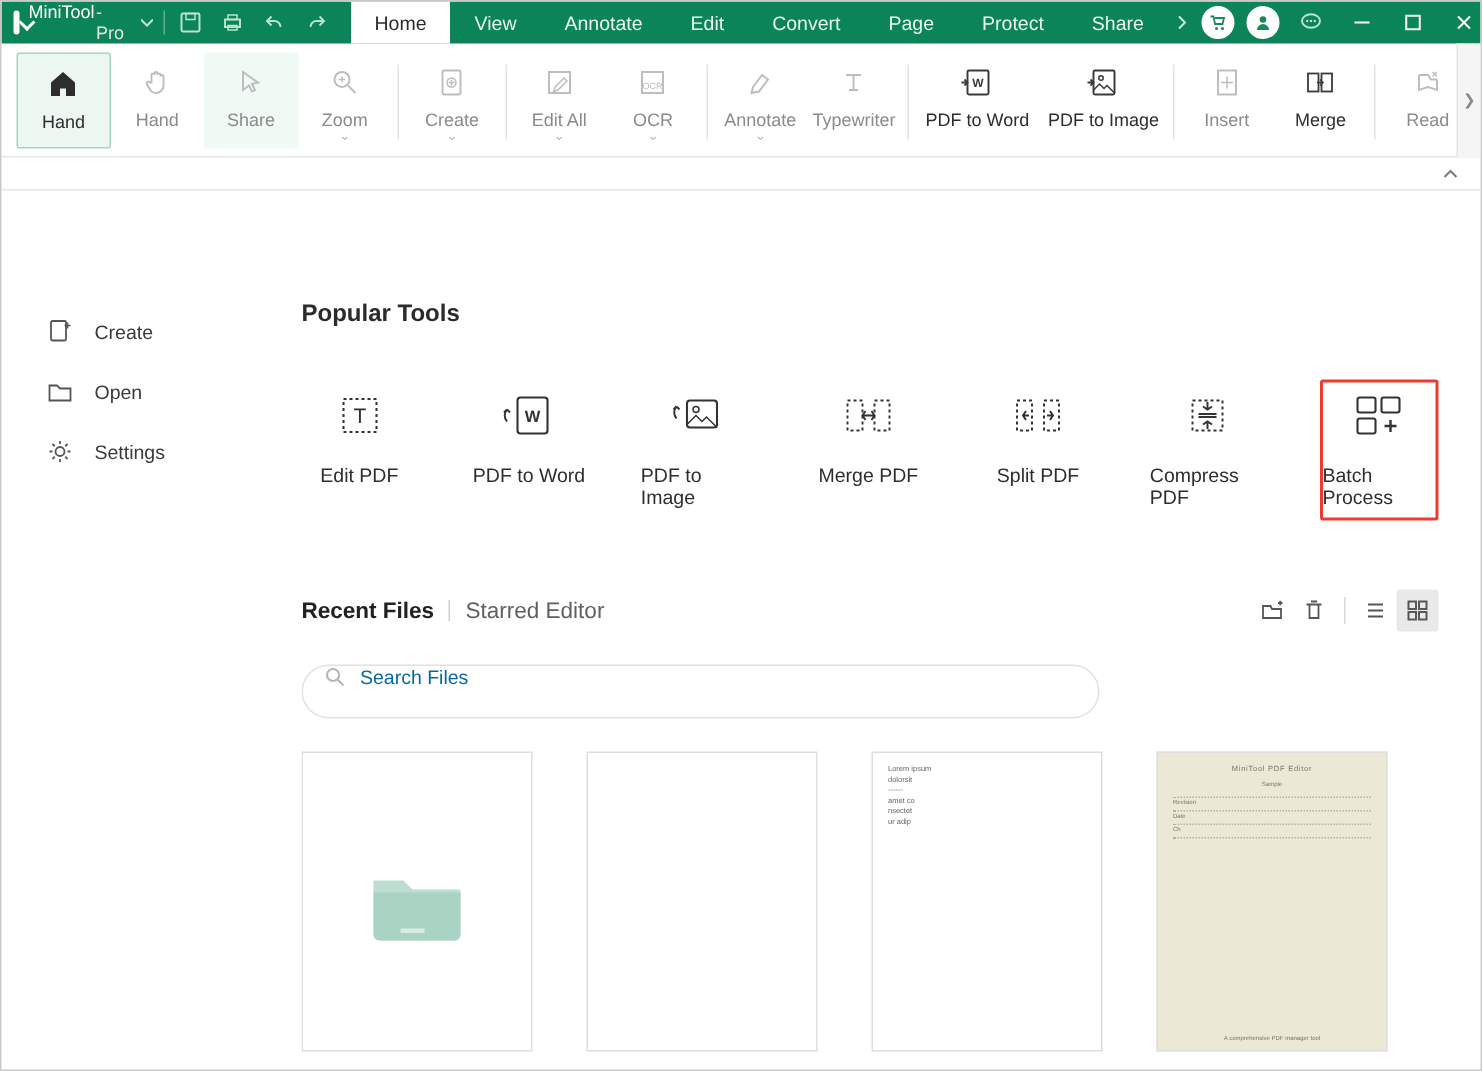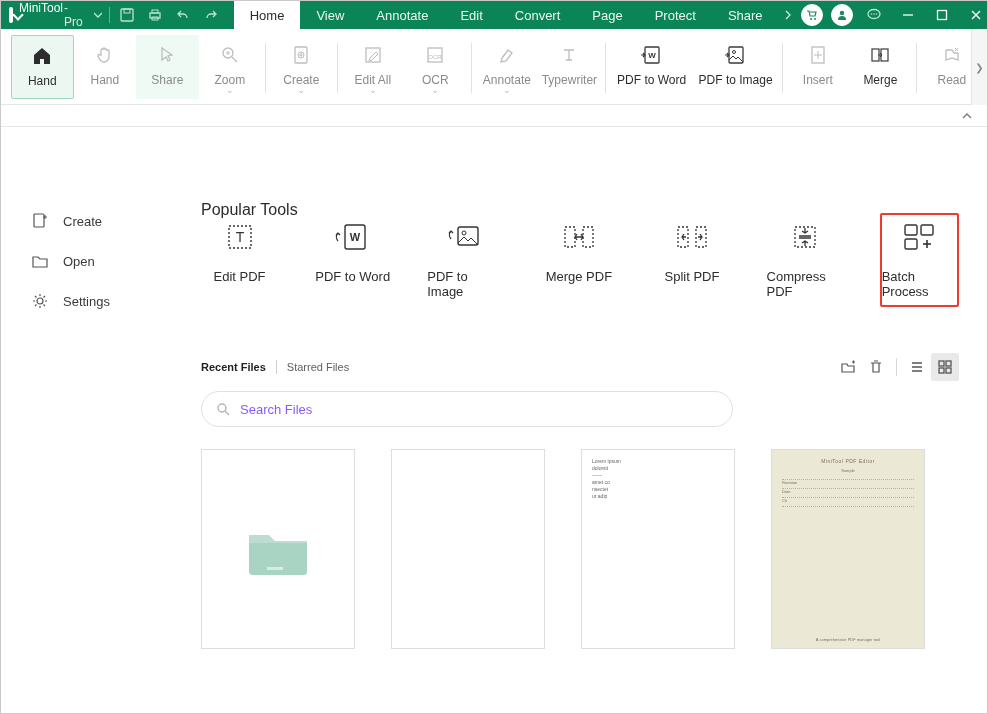--- a/index.html
+++ b/index.html
@@ -34,34 +34,34 @@
   .rbtn .sub{font-size:9px;color:#b8b8b8;line-height:6px}
   .rbtn.wide{width:86px}
   .vsep{width:1px;background:#e2e2e2;height:50px;margin:8px 4px 0}
   .ribbon-more{position:absolute;right:0;top:0;width:16px;height:76px;background:#f5f5f5;border-left:1px solid #e5e5e5;display:flex;align-items:center;justify-content:center;color:#8a8a8a;font-size:10px}
   .collapse-bar{height:22px;border-bottom:1px solid #e6e6e6;display:flex;justify-content:flex-end;align-items:center;padding-right:14px;color:#7a7a7a}
   
   .main{display:flex;height:calc(714px - 28px - 76px - 22px - 2px)}
   .side{width:200px;padding:74px 0 0 30px}
   .side-item{display:flex;align-items:center;gap:14px;font-size:13px;color:#3a3a3a;height:40px}
   .content{flex:1;padding:74px 28px 0 0;overflow:hidden}
-  h2.section{font-size:16px;font-weight:400;color:#2b2b2b;}
+  h2.section{font-size:16px;font-weight:700;color:#2b2b2b;margin-bottom:40px}
   .tools{display:flex;gap:36px;margin-bottom:46px}
   .tool{display:flex;flex-direction:column;align-items:center;width:88px;font-size:13px;color:#2d2d2d}
   .tool .ticon{height:36px;display:flex;align-items:center;justify-content:center;margin-bottom:14px}
   .tool.boxed{border:2.5px solid #ef3b2f;border-radius:2px;padding:4px 0 6px;width:90px;margin-top:-6px}
-  .tabs-row{display:flex;align-items:center;font-size:11px;color:#606060;margin-bottom:10px}
+  .tabs-row{display:flex;align-items:center;font-size:15px;color:#606060;margin-bottom:22px}
   .tabs-row .tab{padding-right:10px}
   .tabs-row .tab.active{color:#222;font-weight:600}
   .tabs-row .divider{width:1px;height:14px;background:#cfcfcf;margin:0 10px 0 0}
   .tabs-row .spacer{flex:1}
   .tabs-row .mini{width:28px;height:28px;display:flex;align-items:center;justify-content:center;color:#555}
   .tabs-row .mini.sep{width:1px;background:#d9d9d9;height:18px;margin:0 6px}
   .tabs-row .mini.active{background:#e9e9e9;border-radius:2px}
-  .search{width:532px;height:36px;border:1px solid #e1e1e1;border-radius:18px;display:flex;align-items:center;padding:0 14px;color:#8b5cf6;font-size:13px;margin-bottom:22px}
+  .search{width:532px;height:36px;border:1px solid #e1e1e1;border-radius:18px;display:flex;align-items:flex-start;padding:0 14px;color:#0369a1;font-size:13px;margin-bottom:22px}
   .search svg{margin-right:10px}
   .filegrid{display:flex;gap:36px}
   .thumb{width:154px;height:200px;border:1px solid #dedede;background:#fff;position:relative;overflow:hidden}
   .thumb.folder{display:flex;align-items:center;justify-content:center}
   .thumb.doc3{padding:8px 10px;font-size:5px;color:#666;line-height:7px}
   .thumb.doc4{background:#ece8d6;padding:8px 10px;font-size:5px;color:#7a745e}
   svg{display:block}
 </style>
 </head>
 <body>
@@ -430,21 +430,21 @@
               <line x1="26" y1="17" x2="26" y2="25" stroke="#333" stroke-width="1.6"></line>
             </svg>
           </div>
         <span>Batch Process</span>
       </div>
     </div>
 
     <div class="tabs-row">
       <span class="tab active">Recent Files</span>
       <span class="divider"></span>
-      <span class="tab">Starred Files</span>
+      <span class="tab">Starred Editor</span>
       <span class="spacer"></span>
       <span class="mini">
           <svg width="16" height="16">
             <path d="M2 5h5l1 2h6v6H2zM12 3h3m-1.5-1.5v3" fill="none" stroke="#555" stroke-width="1.2"></path>
           </svg>
         </span>
       <span class="mini">
           <svg width="16" height="16">
             <path d="M3 4h10M5 4v9h6V4M6 2h4" fill="none" stroke="#555" stroke-width="1.2"></path>
           </svg>

